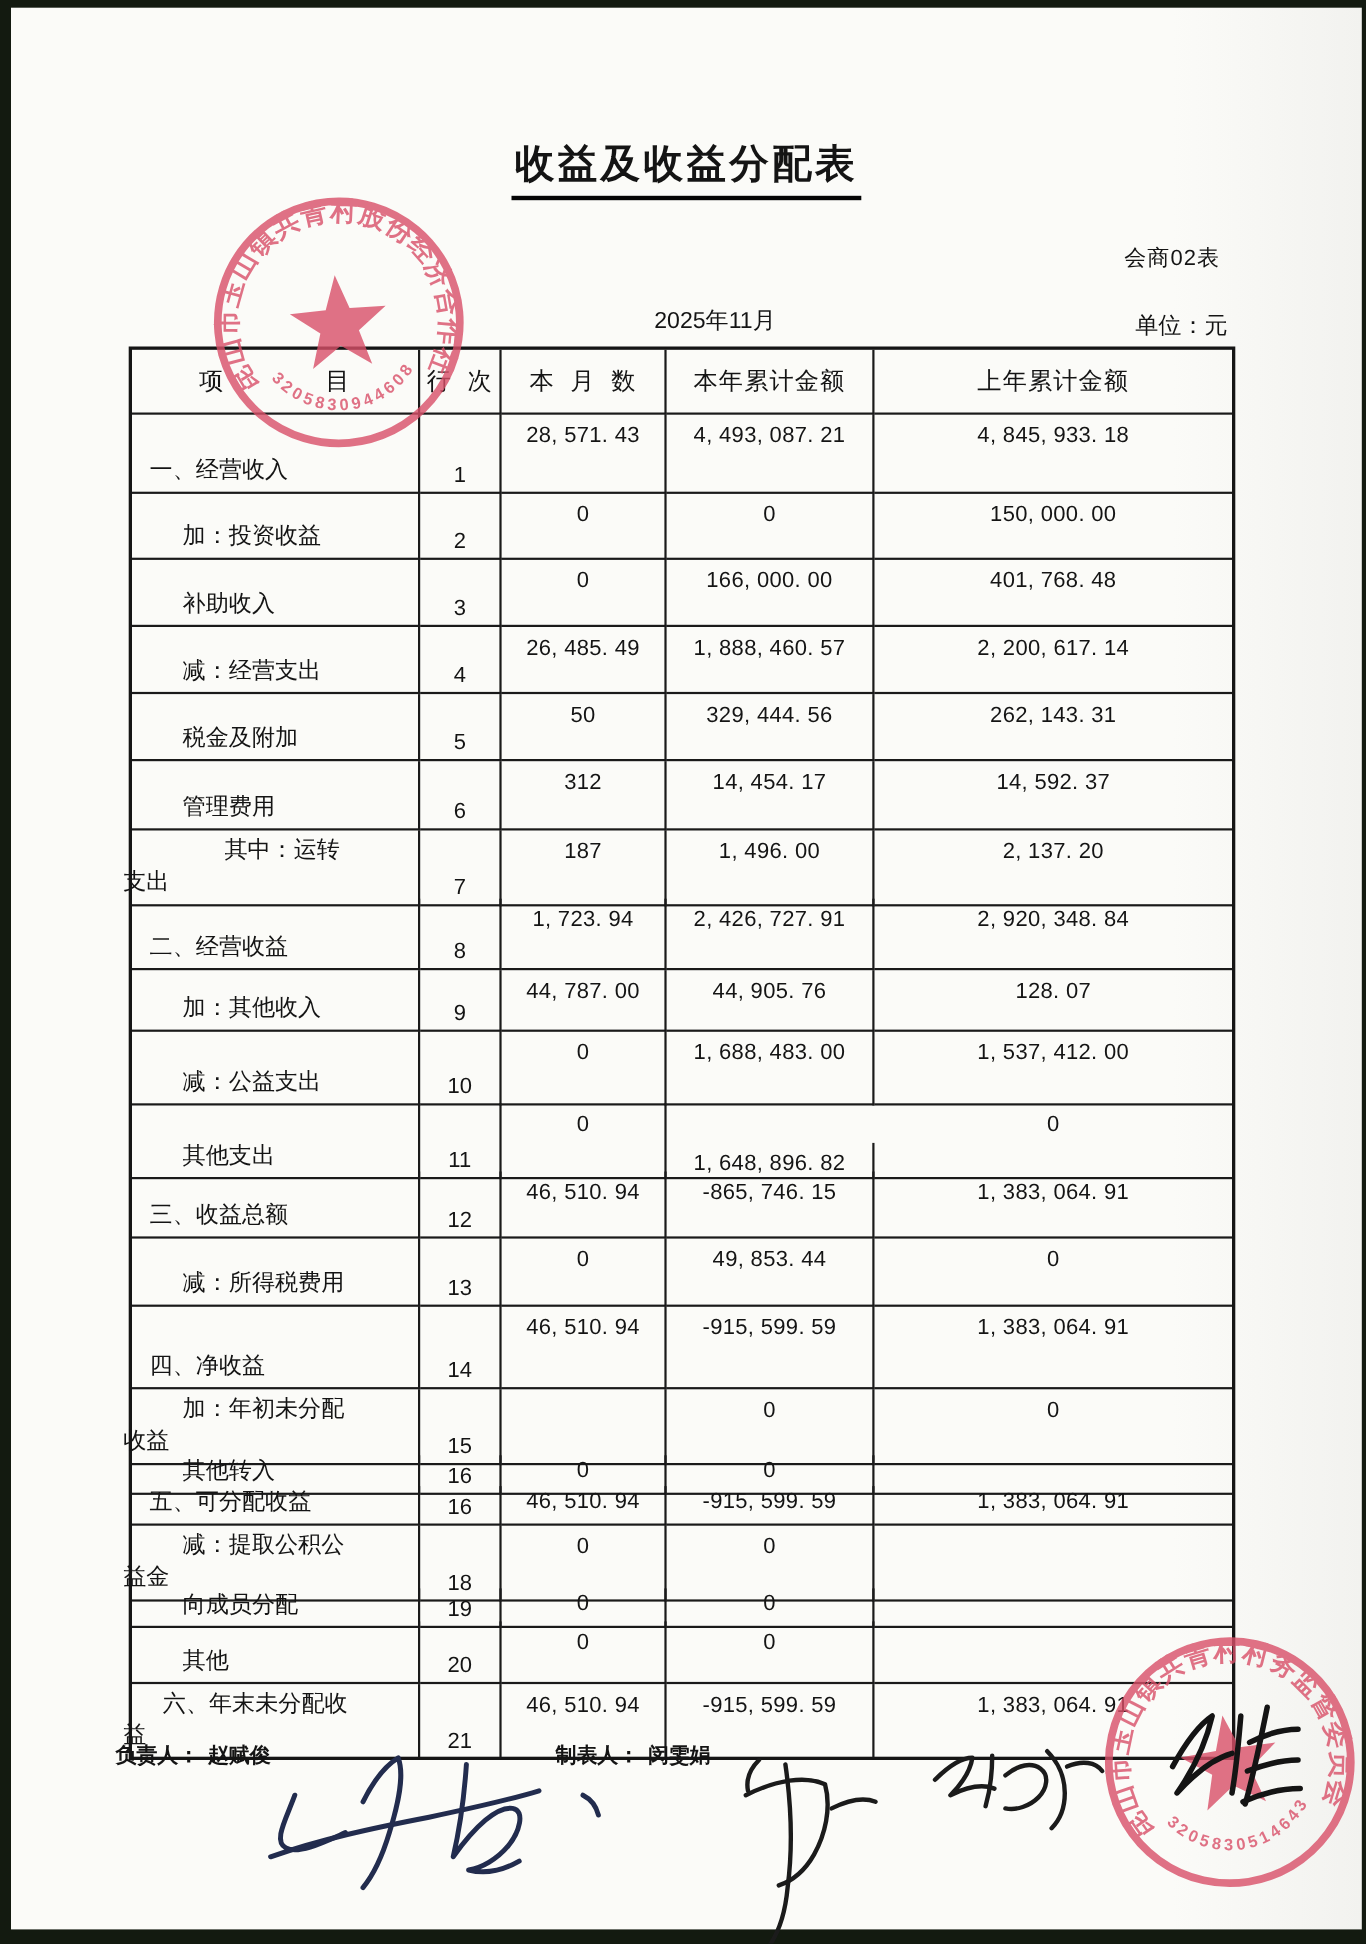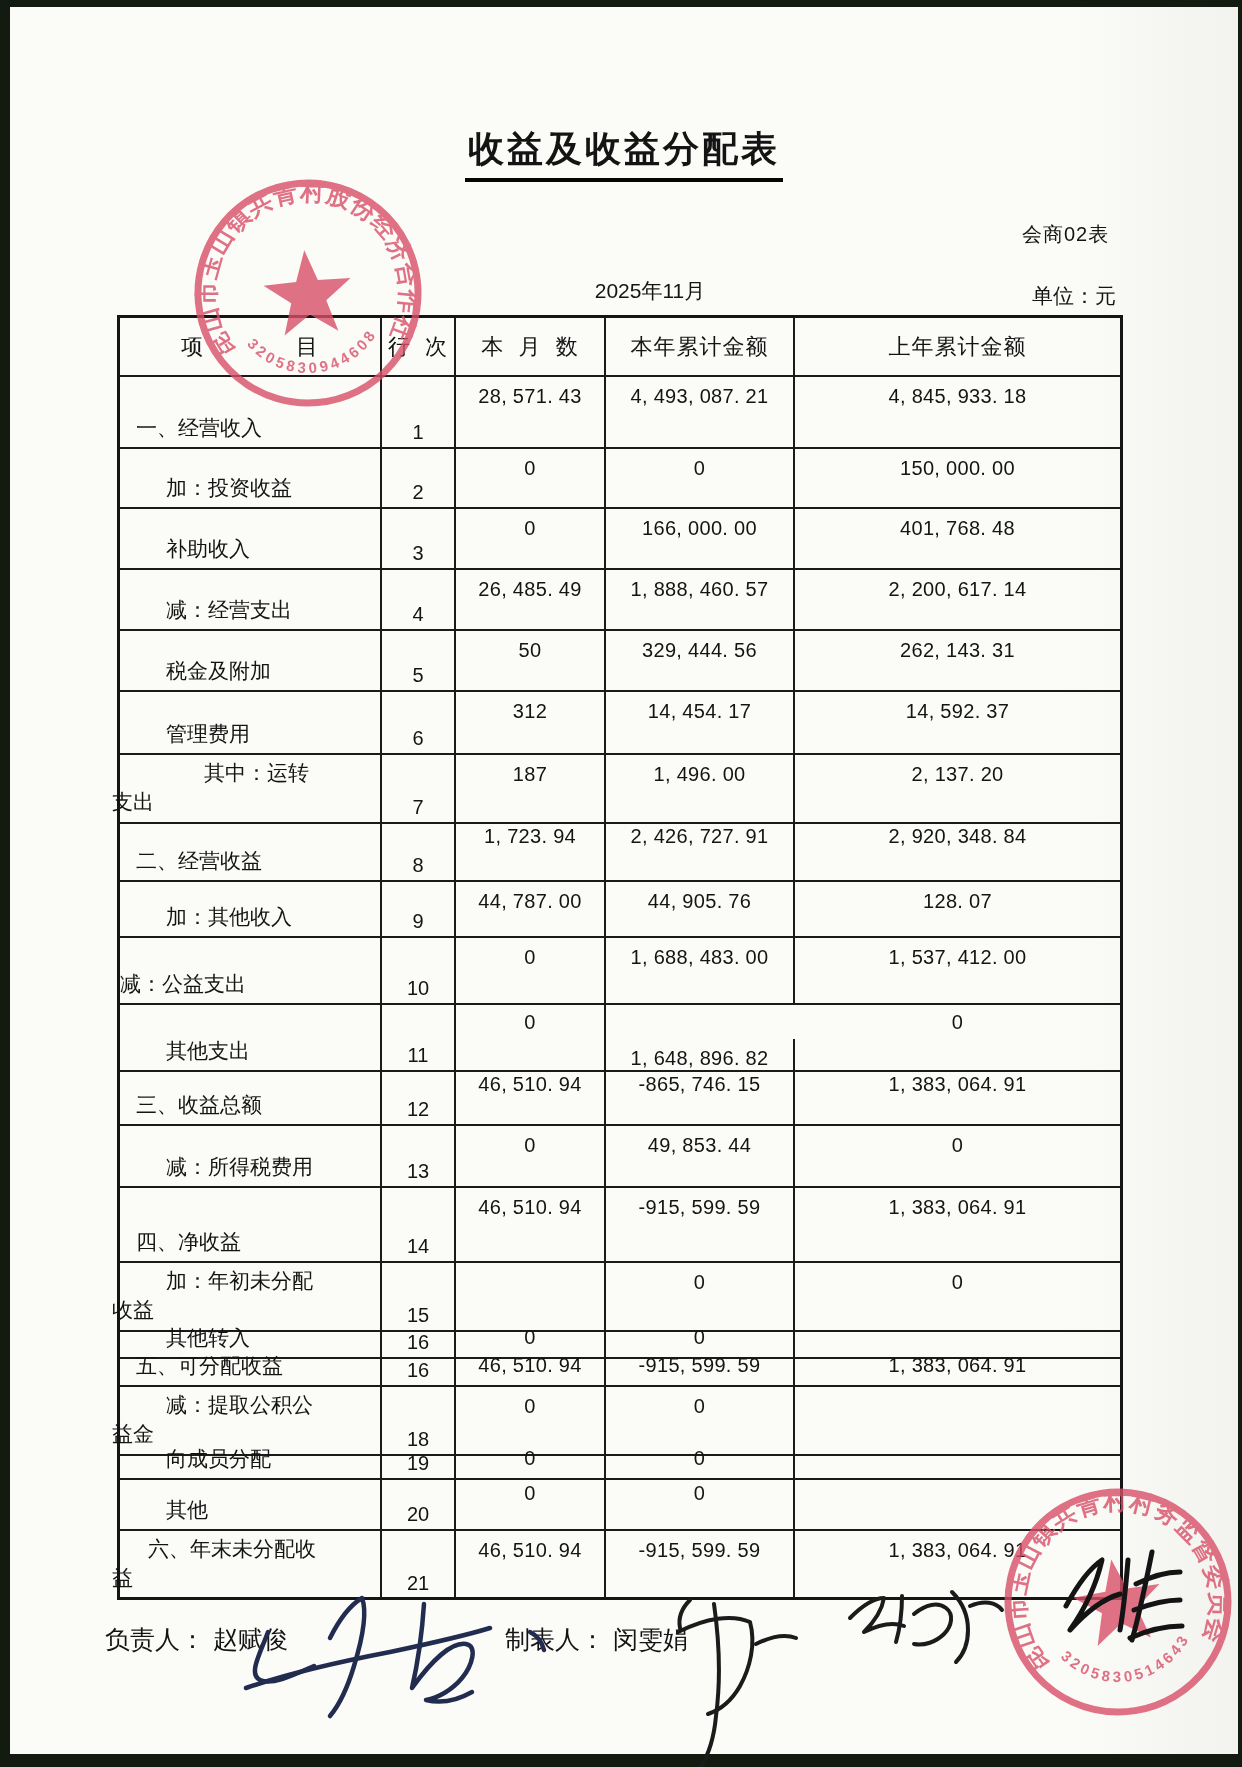--- a/index.html
+++ b/index.html
@@ -51,21 +51,21 @@
   .c-item span{display:block;white-space:nowrap;}
   .c-item span.l2{margin-left:-8px;}
   .c-no{
     display:flex;align-items:flex-end;justify-content:center;
     padding-bottom:3px;font-size:20px;
   }
   .c-amt{
     display:flex;align-items:flex-start;justify-content:center;
     font-size:20px;letter-spacing:.3px;white-space:pre;
   }
-  .footer-line{top:1616px;font-size:25px;}
+  .footer-line{top:1576px;font-size:19px;font-weight:bold;}
   .f-manager{left:95px;}
   .f-preparer{left:495px;}
   .footer-line span{margin-right:8px;}
 
   .stamp{width:240px;height:240px;pointer-events:none;}
   .stamp svg{opacity:.8;mix-blend-mode:multiply;}
   .stamp .ring-text{font-size:24px;font-weight:bold;letter-spacing:1px;
     font-family:"Liberation Sans","DejaVu Sans",sans-serif;}
   .stamp .code-text{font-size:15px;font-weight:bold;letter-spacing:3.5px;}
   .sig-overlay{left:-10px;top:-7px;width:1242px;height:1767px;pointer-events:none;}
@@ -169,21 +169,21 @@
           <div class="cell c-item">
             <span style="padding-left: 46px;">加：其他收入</span>
           </div>
           <div class="cell c-no">9</div>
           <div class="cell c-amt" style="padding-top: 8px;">44, 787. 00</div>
           <div class="cell c-amt" style="padding-top: 8px;">44, 905. 76</div>
           <div class="cell c-amt" style="padding-top: 8px;">128. 07</div>
         </div>
         <div class="t-row" style="height: 65px;">
           <div class="cell c-item">
-            <span style=" margin-top: 31px;">减：公益支出</span>
+            <span style="padding-left: 46px; margin-top: 31px;">减：公益支出</span>
           </div>
           <div class="cell c-no">10</div>
           <div class="cell c-amt" style="padding-top: 8px;">0</div>
           <div class="cell c-amt" style="padding-top: 8px;">1, 688, 483. 00</div>
           <div class="cell c-amt" style="padding-top: 8px;">1, 537, 412. 00</div>
         </div>
         <div class="t-row" style="height: 62px;">
           <div class="cell c-item">
             <span style="padding-left: 46px;">其他支出</span>
           </div>

